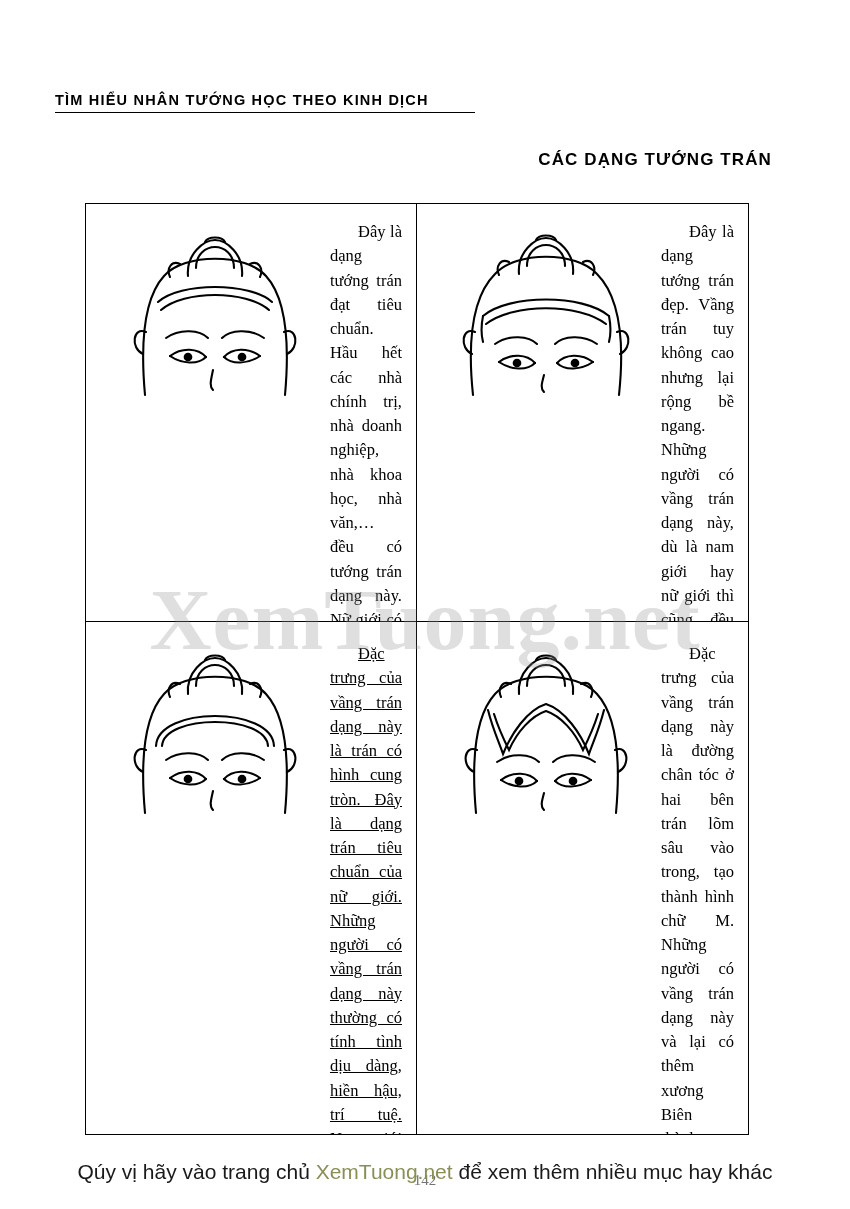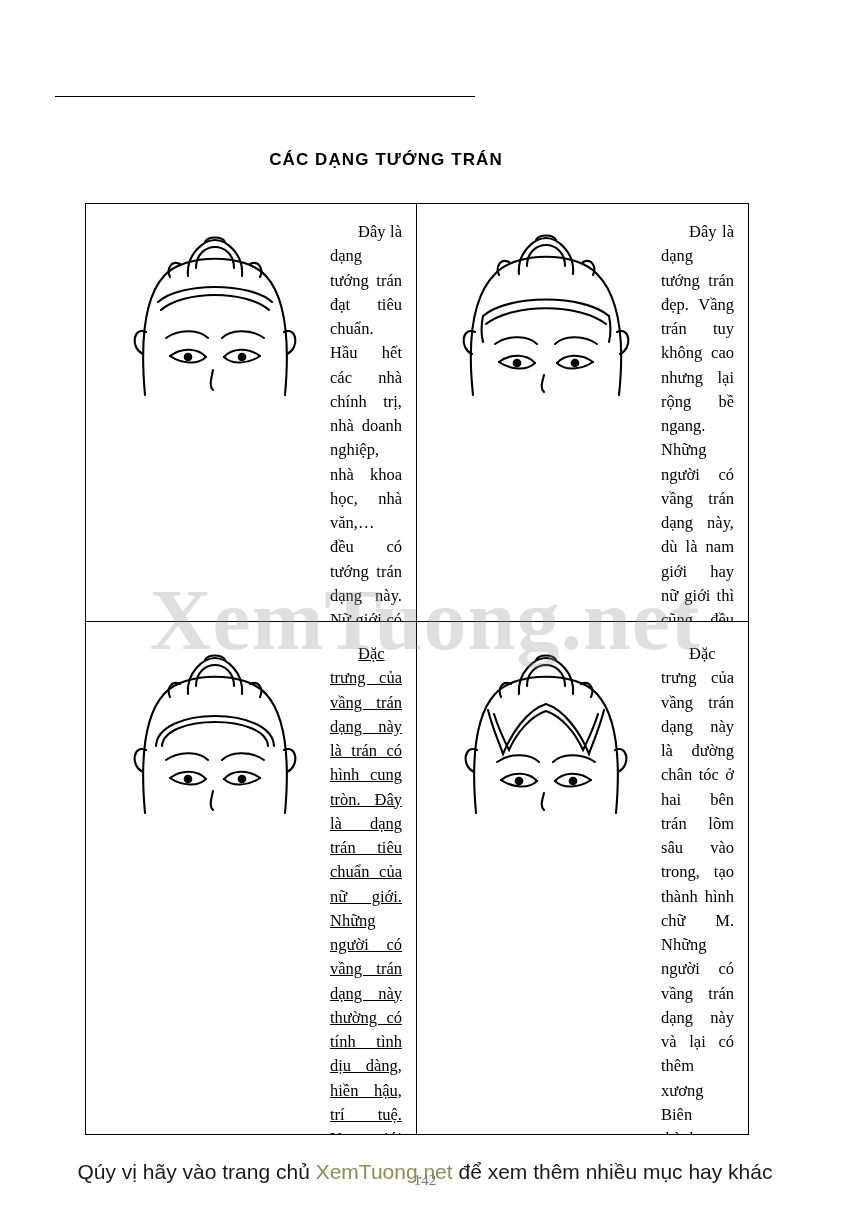--- a/index.html
+++ b/index.html
@@ -37,21 +37,21 @@
     border-bottom: 1.6px solid #000;
     width: 420px;
   }
 
   
   .section-title {
     position: absolute;
     top: 150px;
     left: 0;
     width: 772px;
-    text-align: center;
+    text-align: right;
     font-family: "Liberation Sans", sans-serif;
     font-weight: bold;
     font-size: 17px;
     letter-spacing: 1.1px;
   }
 
   
   .grid {
     position: absolute;
     left: 85px;
@@ -134,20 +134,21 @@
     color: #1a1a1a;
   }
   .footer .brand { color: #8a8f55; }
 </style>
 </head>
 <body>
 
 <div class="page">
 
   <div class="running-head">
+    <div class="rh-text">TÌM HIỂU NHÂN TƯỚNG HỌC THEO KINH DỊCH</div>
     <div class="rh-rule"></div>
   </div>
 
   <div class="section-title">CÁC DẠNG TƯỚNG TRÁN</div>
 
   <div class="grid">
 
     <div class="cell r1c1">
       <div class="figure">
         <svg width="230" height="180" viewBox="0 0 230 180">

